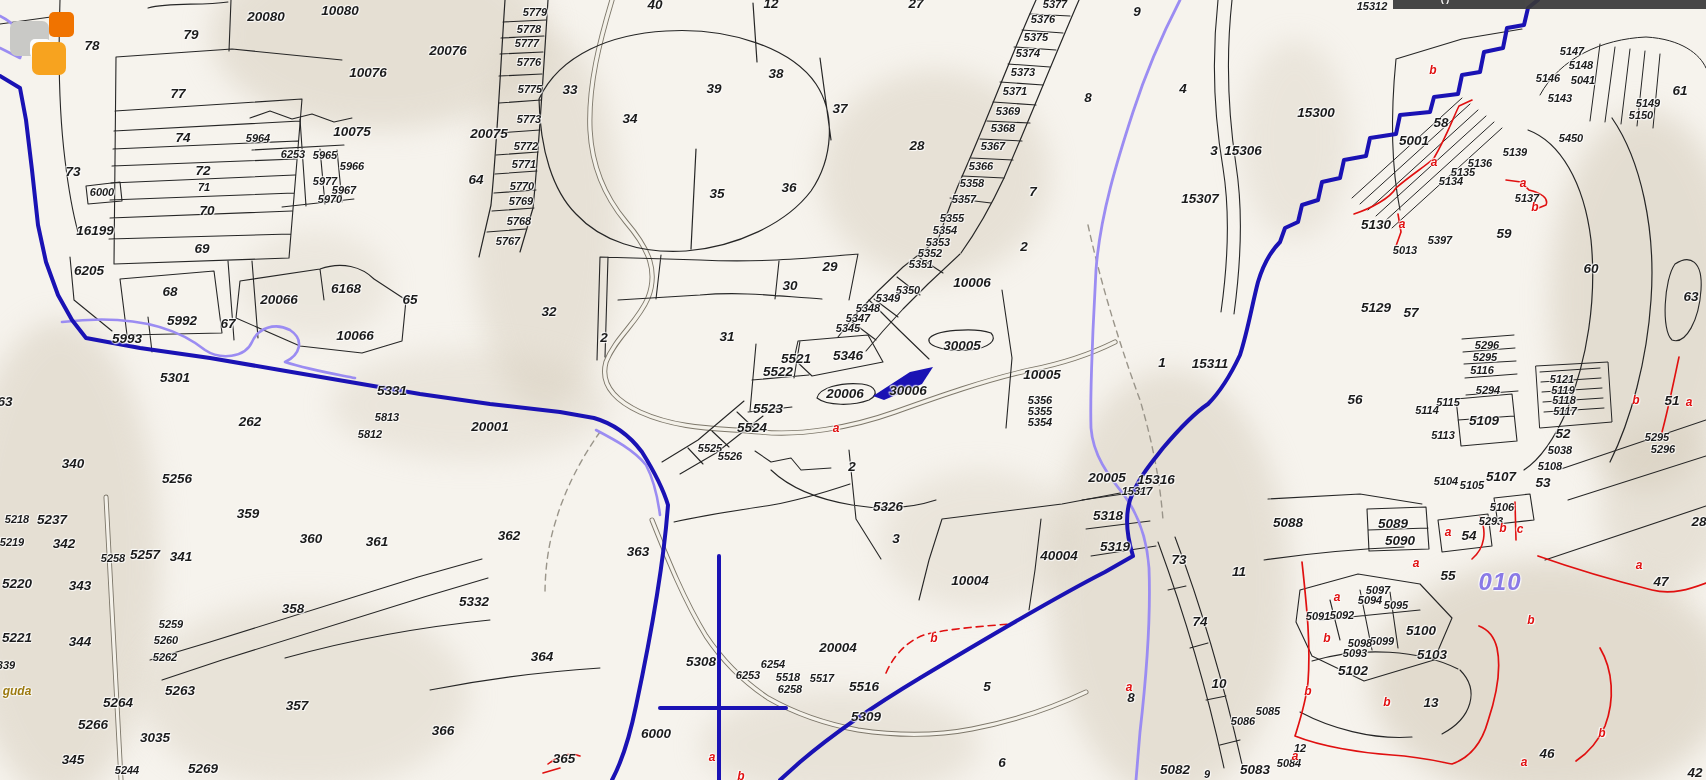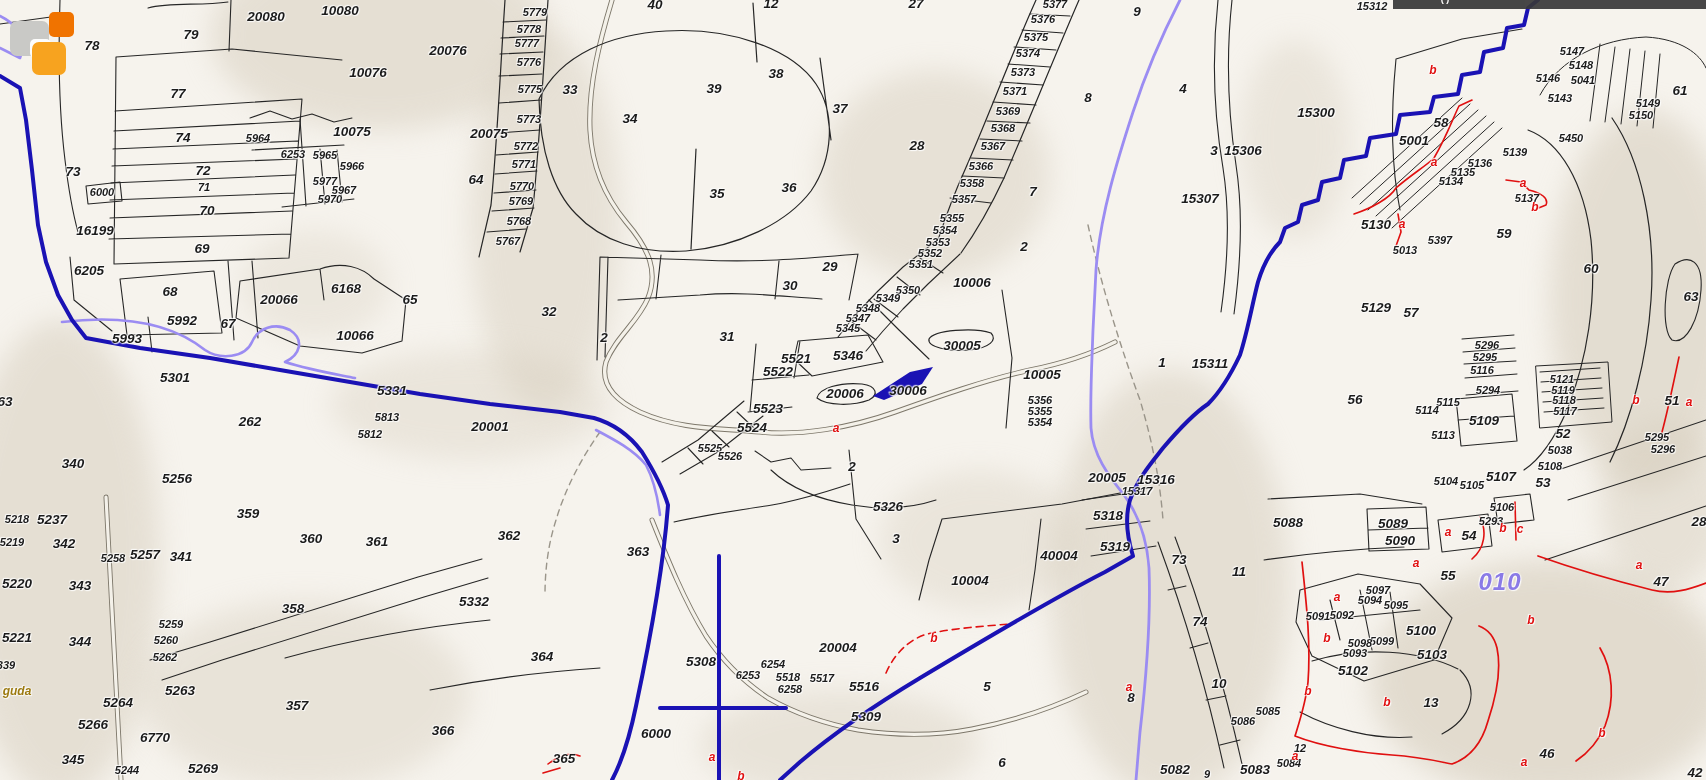--- a/index.html
+++ b/index.html
@@ -164,21 +164,21 @@
       <span class="lbl n" style="left: 17px; top: 637px;">5221</span>
       <span class="lbl n" style="left: 80px; top: 641px;">344</span>
       <span class="lbl s" style="left: 6px; top: 665px;">339</span>
       <span class="lbl brn" style="left: 17px; top: 691px;">guda</span>
       <span class="lbl s" style="left: 171px; top: 624px;">5259</span>
       <span class="lbl s" style="left: 166px; top: 640px;">5260</span>
       <span class="lbl s" style="left: 165px; top: 657px;">5262</span>
       <span class="lbl n" style="left: 180px; top: 690px;">5263</span>
       <span class="lbl n" style="left: 118px; top: 702px;">5264</span>
       <span class="lbl n" style="left: 93px; top: 724px;">5266</span>
-      <span class="lbl n" style="left: 155px; top: 737px;">6770</span>
+      <span class="lbl n" style="left: 155px; top: 737px;">3035</span>
       <span class="lbl n" style="left: 73px; top: 759px;">345</span>
       <span class="lbl s" style="left: 127px; top: 770px;">5244</span>
       <span class="lbl n" style="left: 203px; top: 768px;">5269</span>
       <span class="lbl n" style="left: 248px; top: 513px;">359</span>
       <span class="lbl n" style="left: 311px; top: 538px;">360</span>
       <span class="lbl n" style="left: 377px; top: 541px;">361</span>
       <span class="lbl n" style="left: 293px; top: 608px;">358</span>
       <span class="lbl n" style="left: 297px; top: 705px;">357</span>
       <span class="lbl n" style="left: 443px; top: 730px;">366</span>
       <span class="lbl n" style="left: 564px; top: 758px;">365</span>

